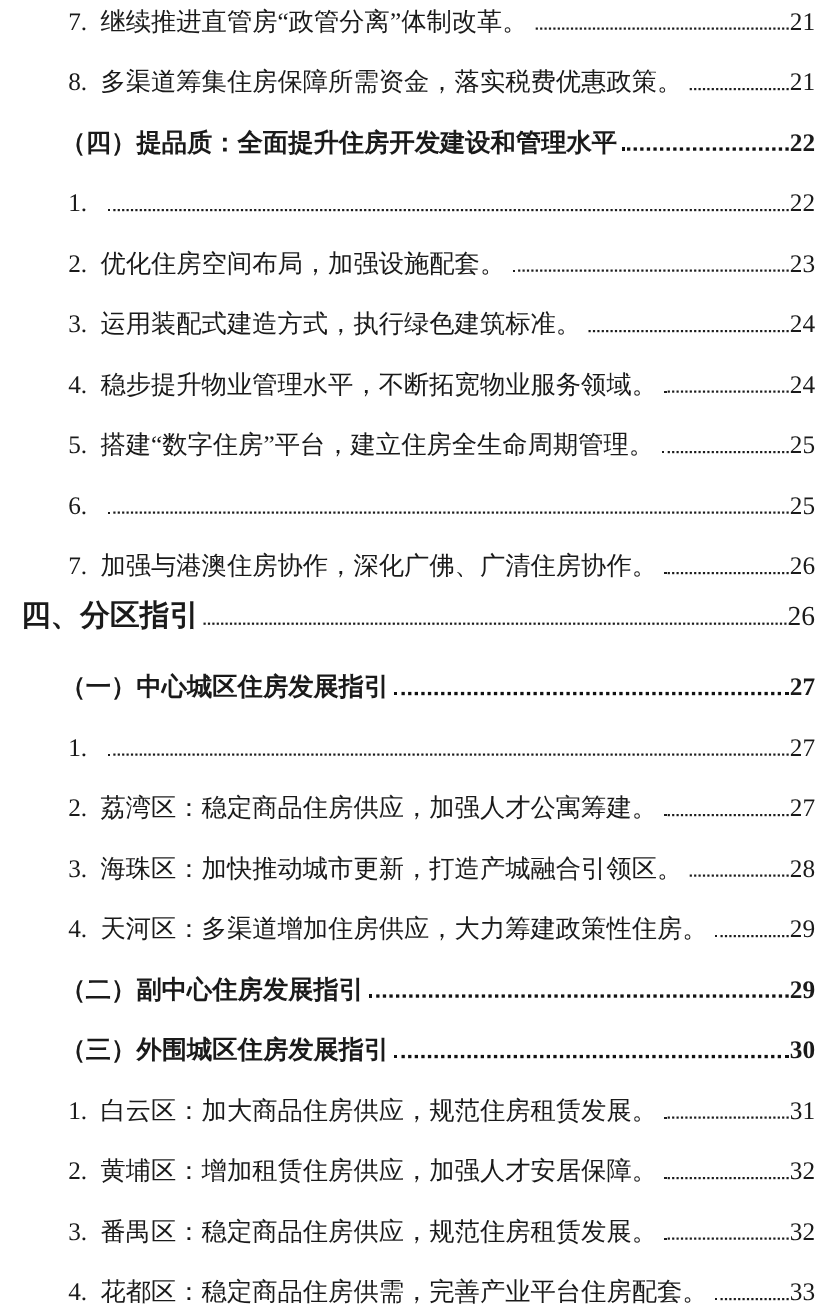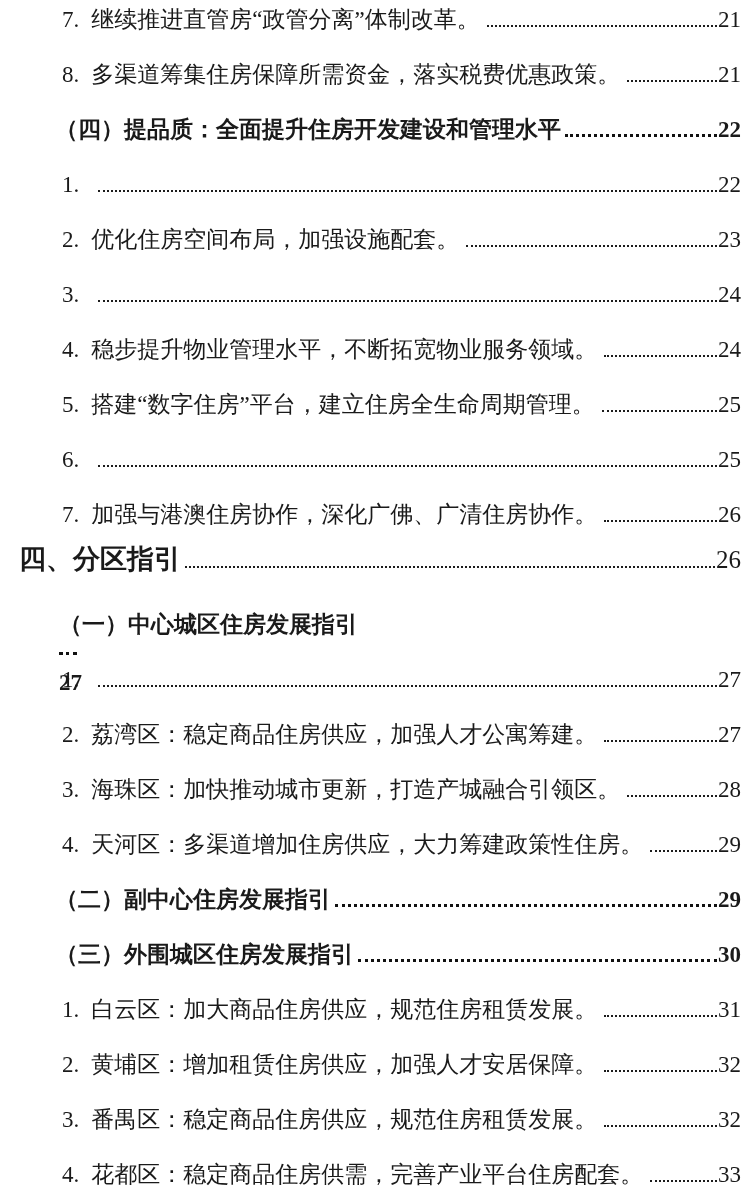--- a/index.html
+++ b/index.html
@@ -41,21 +41,21 @@
     font-weight: 700;
     justify-content: space-between;
   }
   .row.h1 {
     padding-left: 19px;
     font-weight: 700;
     font-size: 27px;
     font-family: "Liberation Sans", "DejaVu Sans", sans-serif;
     margin-top: -10px;
   }
-  .row.h1 + .row { margin-top: 10px; flex-direction: column; }
+  .row.h1 + .row { margin-top: 10px; }
   .no { margin-right: 12px; }
   .title { }
   .leader {
     flex: 1 1 auto;
     min-width: 18px;
     height: 0;
     border-bottom: 2px dotted #1c1c1c;
     margin: 0 1px 0 7px;
     align-self: baseline;
   }
@@ -98,20 +98,21 @@
     <span class="pg">22</span>
   </div>
       <div class="row item">
     <span class="no">2.</span>
     <span class="title">优化住房空间布局，加强设施配套。</span>
     <span class="leader"></span>
     <span class="pg">23</span>
   </div>
       <div class="row item">
     <span class="no">3.</span>
+    <span class="title">运用装配式建造方式，执行绿色建筑标准。</span>
     <span class="leader"></span>
     <span class="pg">24</span>
   </div>
       <div class="row item">
     <span class="no">4.</span>
     <span class="title">稳步提升物业管理水平，不断拓宽物业服务领域。</span>
     <span class="leader"></span>
     <span class="pg">24</span>
   </div>
       <div class="row item">

